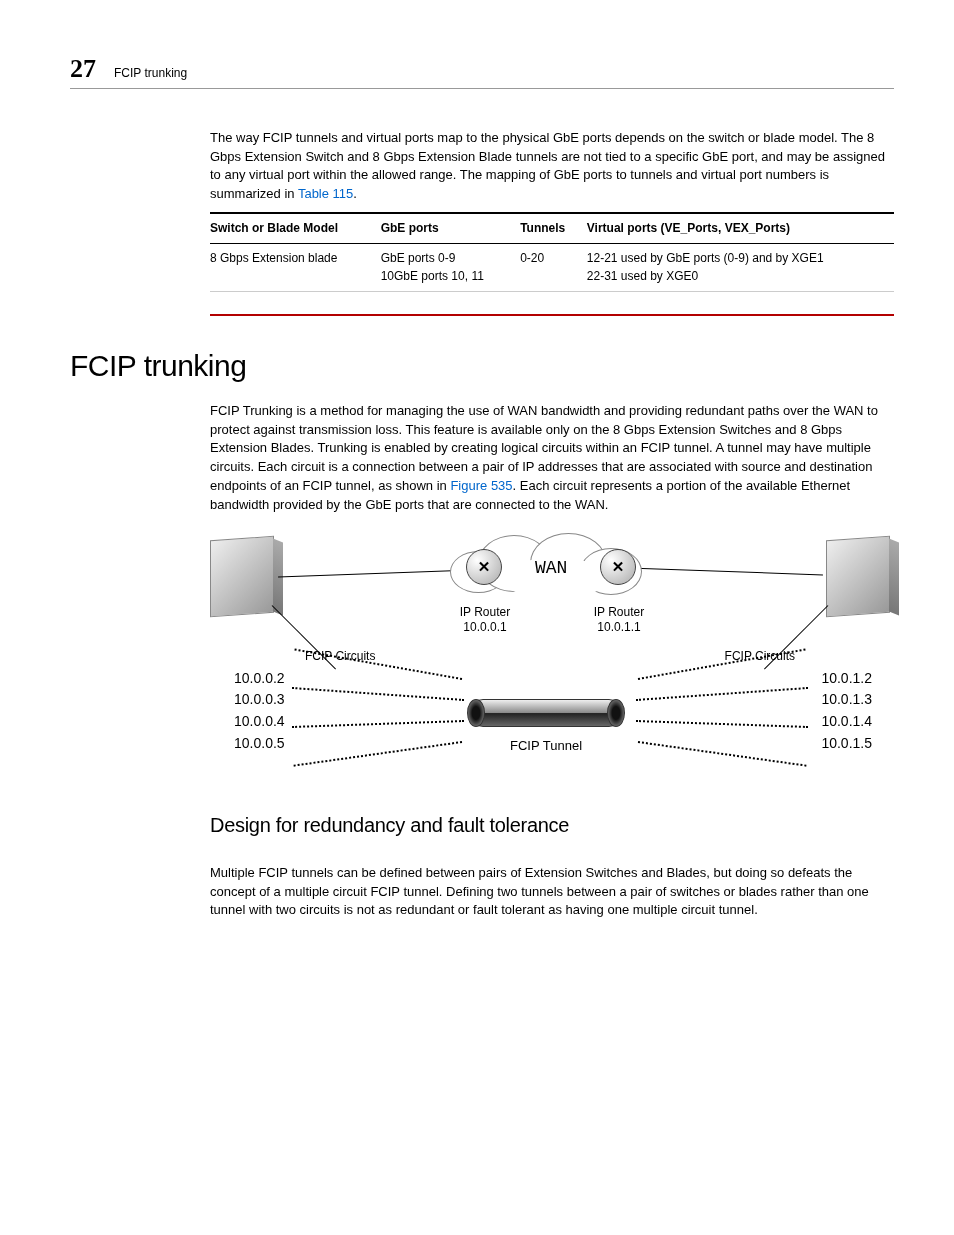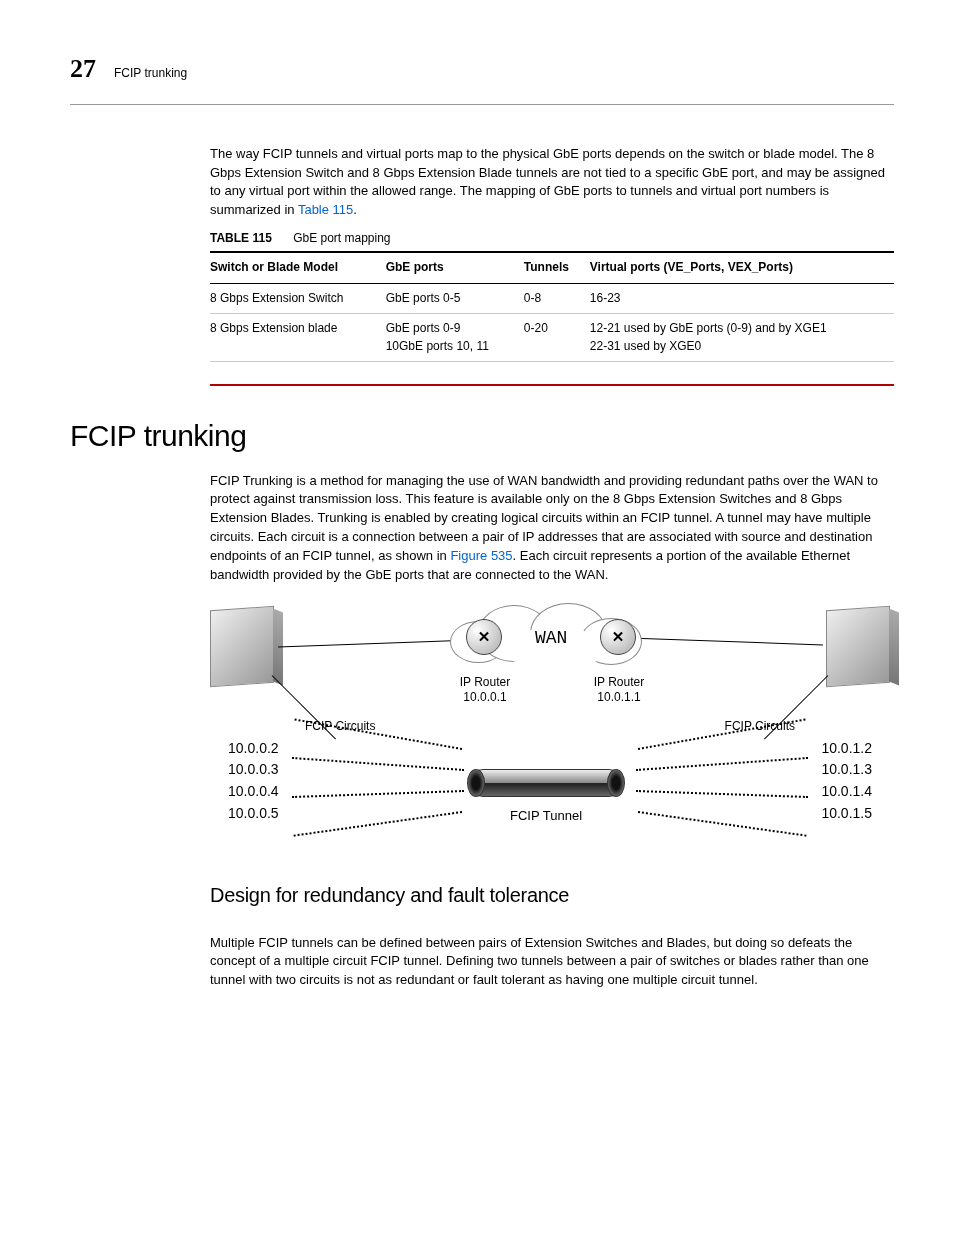--- a/index.html
+++ b/index.html
@@ -9,21 +9,21 @@
     margin: 0;
     padding: 50px 60px 60px 70px;
     width: 954px;
     box-sizing: border-box;
     line-height: 1.45;
   }
   .page-head {
     display: flex;
     align-items: baseline;
     border-bottom: 1px solid #999;
-    padding-bottom: 16px;
+    padding-bottom: 0;
     margin-bottom: 40px;
   }
   .page-head .num {
     font-family: Georgia, 'Times New Roman', serif;
     font-size: 26px;
     font-weight: 600;
     margin-right: 18px;
   }
   .page-head .sect {
     font-size: 12px;
@@ -161,21 +161,21 @@
     top:-1px;
     background: radial-gradient(ellipse at center,#111 35%,#666 70%);
     border-radius:50%;
     border:1px solid #333;
   }
   .tunnel::before { left:-4px; }
   .tunnel::after { right:-4px; }
   .tunnel-label { position:absolute; left: 300px; top: 204px; font-size:13px; }
 
   .iplist { position:absolute; font-size:14px; line-height:1.55; }
-  .iplist-l { left: 18px; top: 135px; text-align:left; }
+  .iplist-l { left: 24px; top: 135px; text-align:left; }
   .iplist-r { right: 18px; top: 135px; text-align:right; }
 
   .dots {
     position:absolute;
     border-top: 2px dotted #000;
     height:0;
   }
   .line {
     position:absolute;
     height:0;
@@ -188,41 +188,31 @@
 <div class="page-head">
   <span class="num">27</span>
   <span class="sect">FCIP trunking</span>
 </div>
 
 <div class="indent">
   <p class="body">
     <span>The way FCIP tunnels and virtual ports map to the physical GbE ports depends on the switch or blade model. The 8 Gbps Extension Switch and 8 Gbps Extension Blade tunnels are not tied to a specific GbE port, and may be assigned to any virtual port within the allowed range. The mapping of GbE ports to tunnels and virtual port numbers is summarized in </span><a class="xref" href="#">Table 115</a><span>.</span>
   </p>
 
-  <div class="table-cap">
-    <span class="tl">TABLE 115</span>
-    <span>GbE port mapping</span>
-  </div>
 
   <table class="data">
     <thead>
       <tr>
         <th>Switch or Blade Model</th>
         <th>GbE ports</th>
         <th>Tunnels</th>
         <th>Virtual ports (VE_Ports, VEX_Ports)</th>
       </tr>
     </thead>
     <tbody>
-      <tr>
-        <td>8 Gbps Extension Switch</td>
-        <td>GbE ports 0-5</td>
-        <td>0-8</td>
-        <td>16-23</td>
-      </tr>
       <tr>
         <td>8 Gbps Extension blade</td>
         <td style="white-space:pre-line">GbE ports 0-9
 10GbE ports 10, 11</td>
         <td>0-20</td>
         <td style="white-space:pre-line">12-21 used by GbE ports (0-9) and by XGE1
 22-31 used by XGE0</td>
       </tr>
     </tbody>
   </table>

